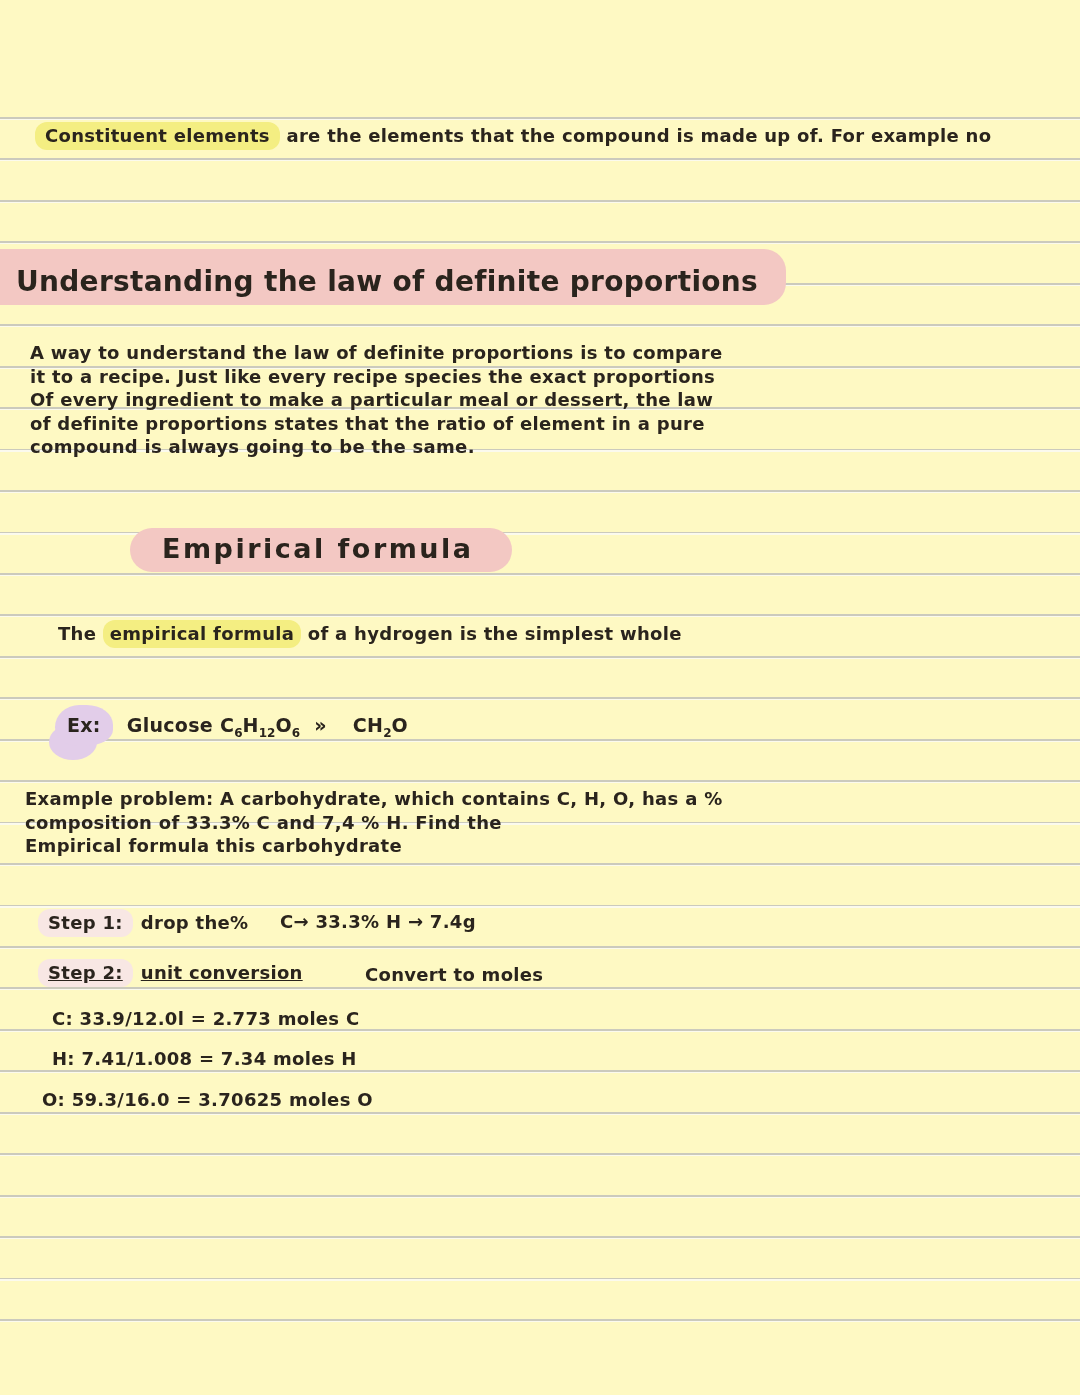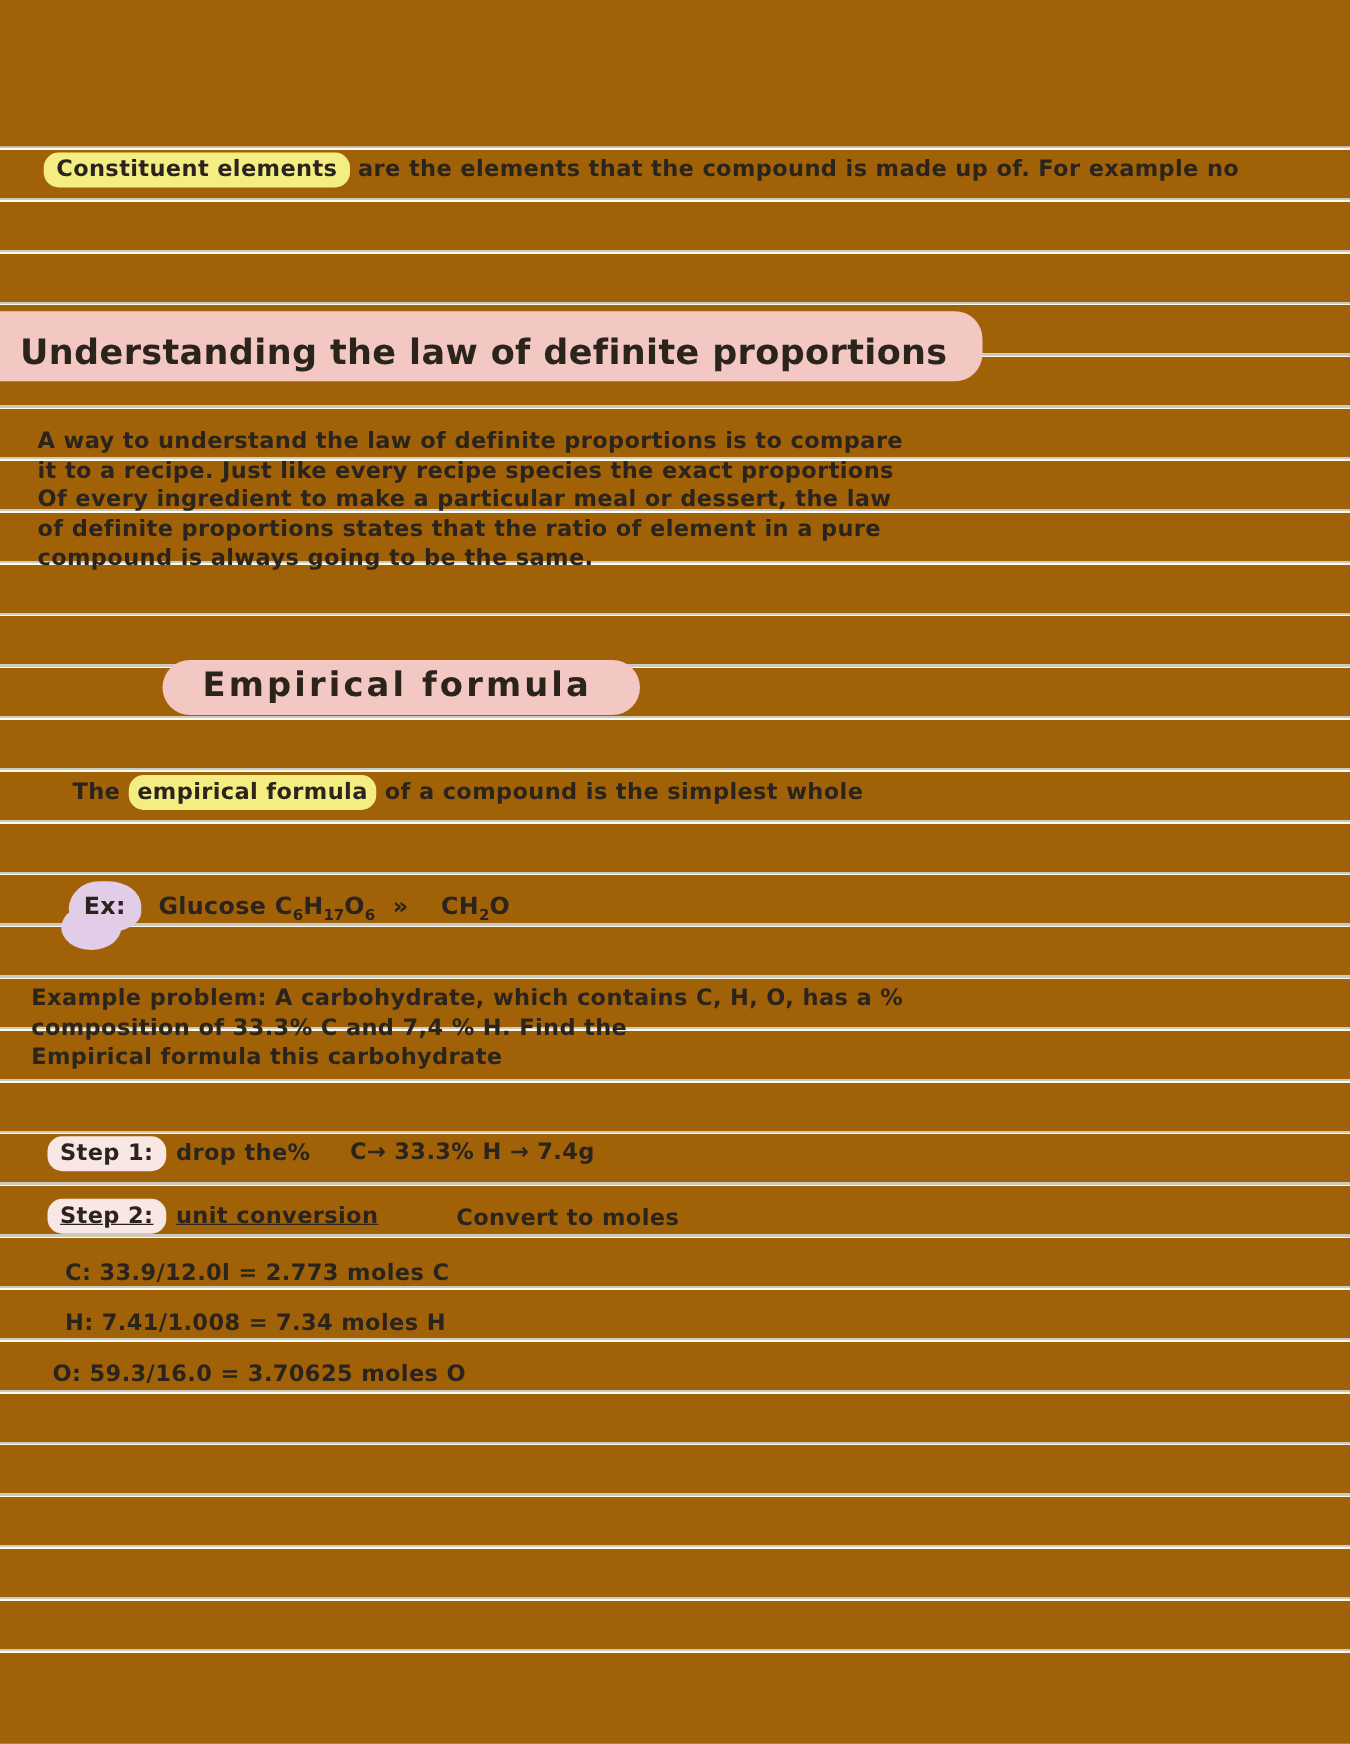--- a/index.html
+++ b/index.html
@@ -1,20 +1,20 @@
 <!DOCTYPE html>
 <html><head>
 <meta charset="utf-8">
 <style>
   html, body { margin: 0; padding: 0; }
   .page {
     position: relative;
     width: 1080px;
     height: 1395px;
-    background: #a16207;
+    background: #fef9c3;
     overflow: hidden;
     font-family: "DejaVu Sans", sans-serif;
     color: #2a241d;
   }
   .ruled-lines {
     position: absolute;
     left: 0; top: 117px;
     width: 100%;
     height: 1206px;
     background: repeating-linear-gradient(
@@ -110,23 +110,23 @@
   <h1 class="block h-main"><span class="hl-pink-band">Understanding the law of definite proportions</span></h1>
 
   <p class="block para2 pre">A way to understand the law of definite proportions is to compare
 it to a recipe. Just like every recipe species the exact proportions
 Of every ingredient to make a particular meal or dessert, the law
 of definite proportions states that the ratio of element in a pure
 compound is always going to be the same.</p>
 
   <h2 class="block h-sub"><span class="hl-pink-pill">Empirical formula</span></h2>
 
-  <p class="block def"><span>The </span><span class="hl hl-yellow">empirical formula</span><span> of a compound is the simplest whole</span><br></p>
+  <p class="block def"><span>The </span><span class="hl hl-yellow">empirical formula</span><span> of a hydrogen is the simplest whole</span><br></p>
 
-  <p class="block glucose"><span class="hl-purple">Ex:</span><span>Glucose C</span><sub>6</sub><span>H</span><sub>17</sub><span>O</span><sub>6</sub><span class="guillemet">»</span><span>CH</span><sub>2</sub><span>O</span></p>
+  <p class="block glucose"><span class="hl-purple">Ex:</span><span>Glucose C</span><sub>6</sub><span>H</span><sub>12</sub><span>O</span><sub>6</sub><span class="guillemet">»</span><span>CH</span><sub>2</sub><span>O</span></p>
 
   <p class="block problem pre">Example problem: A carbohydrate, which contains C, H, O, has a %
 composition of 33.3% C and 7,4 % H. Find the
 Empirical formula this carbohydrate</p>
 
 
   <p class="block step1"><span class="hl hl-lightpink">Step 1:</span><span class="step-gap">drop the%</span></p>
 
   <p class="block step1work">C→ 33.3% H  → 7.4g</p>
 

